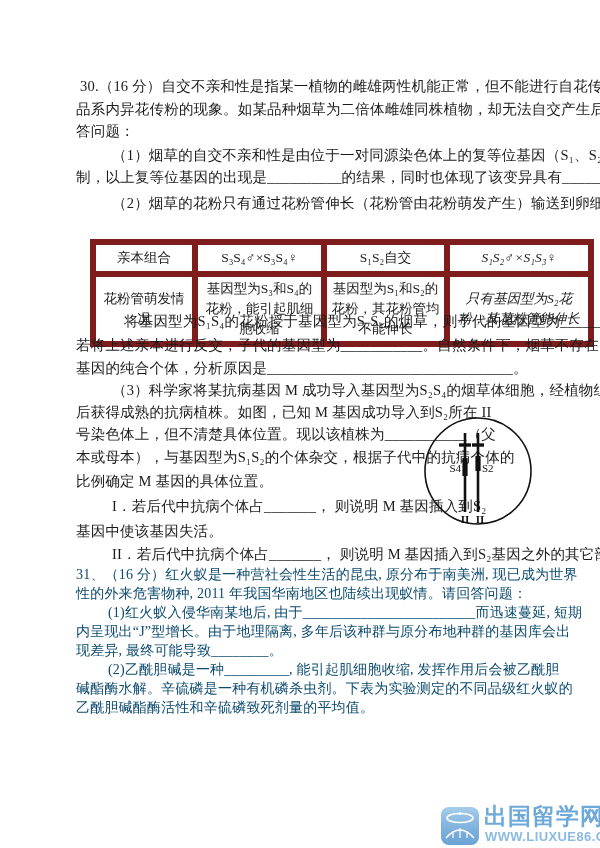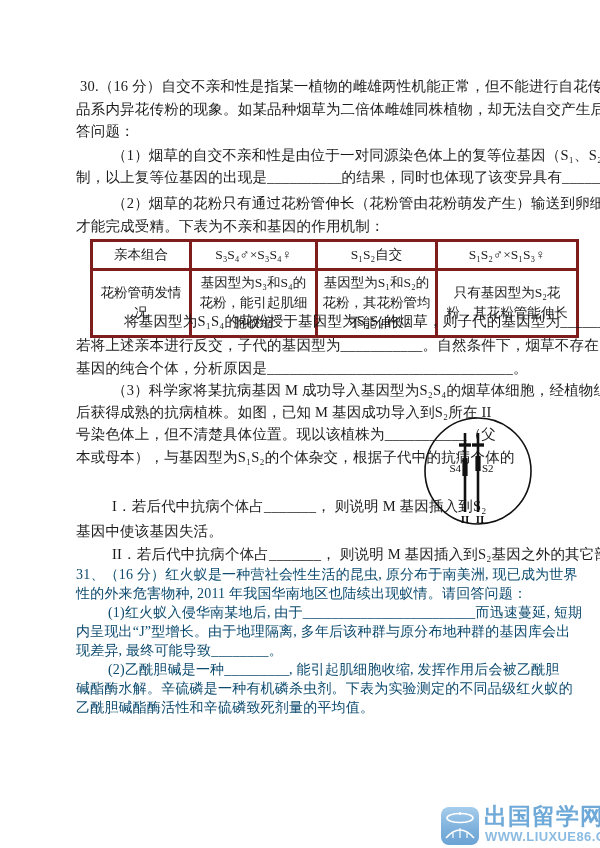--- a/index.html
+++ b/index.html
@@ -34,30 +34,30 @@
   
   .mech-table{
     position:absolute;left:90px;top:239px;
     border-collapse:collapse;
     table-layout:fixed;
     width:450px;
     font-size:13.5px;
     color:#1b1b1b;
   }
   .mech-table td{
-    border:3px solid #7f1d1d;
+    border:6px solid #7f1d1d;
     text-align:center;
     vertical-align:middle;
     padding:2px 3px;
     line-height:20px;
     margin-top:36px;
   }
   .mech-table tr.hdr td{height:22px;}
   .mech-table tr.bdy td{height:40px;}
-  .c1{width:90px;} .c2{width:117px;} .c3{width:111px;} .c4{width:132px;}
+  .c1{width:90px;} .c2{width:117px;} .c3{width:111px;} .c4{width:132px;font-style:italic;}
 
   
   .figure{position:absolute;left:418px;top:408px;width:126px;height:130px;}
 
   
   .logo-icon{
     position:absolute;left:441px;top:807px;width:38px;height:38px;
     border-radius:8px;
     background:linear-gradient(180deg,#a6cdec 0%,#7fb2dd 55%,#6ba3d4 100%);
   }
@@ -82,21 +82,20 @@
 <body>
 
 <div class="page">
 
   <div class="ln" style="left:80px;top:76px">30.（16 分）自交不亲和性是指某一植物的雌雄两性机能正常，但不能进行自花传粉或同一</div>
   <div class="ln" style="left:76px;top:99px">品系内异花传粉的现象。如某品种烟草为二倍体雌雄同株植物，却无法自交产生后代。请回</div>
   <div class="ln" style="left:76px;top:121px">答问题：</div>
   <div class="ln" style="left:112px;top:145px">（1）烟草的自交不亲和性是由位于一对同源染色体上的复等位基因（S₁、S₂...S₁₅）控</div>
   <div class="ln" style="left:76px;top:167px">制，以上复等位基因的出现是__________的结果，同时也体现了该变异具有__________特点。</div>
   <div class="ln" style="left:112px;top:193px">（2）烟草的花粉只有通过花粉管伸长（花粉管由花粉萌发产生）输送到卵细胞所在处，</div>
-  <div class="ln" style="left:76px;top:216px">才能完成受精。下表为不亲和基因的作用机制：</div>
 
   <table class="mech-table">
     <tbody>
         <tr class="hdr">
       <td class="c1">亲本组合</td>
       <td class="c2">S₃S₄♂×S₃S₄♀</td>
       <td class="c3">S₁S₂自交</td>
       <td class="c4">S₁S₂♂×S₁S₃♀</td>
     </tr>
     <tr class="bdy">
@@ -108,20 +107,21 @@
   </tbody>
     </table>
 
   <div class="ln" style="left:124px;top:311px">将基因型为S₁S₄的花粉授于基因型为S₂S₄的烟草，则子代的基因型为__________；</div>
   <div class="ln" style="left:76px;top:335px">若将上述亲本进行反交，子代的基因型为___________。自然条件下，烟草不存在 S 系列</div>
   <div class="ln" style="left:76px;top:358px">基因的纯合个体，分析原因是_________________________________。</div>
   <div class="ln" style="left:112px;top:380px">（3）科学家将某抗病基因 M 成功导入基因型为S₂S₄的烟草体细胞，经植物组织培养</div>
   <div class="ln" style="left:76px;top:402px">后获得成熟的抗病植株。如图，已知 M 基因成功导入到S₂所在 II</div>
   <div class="ln" style="left:76px;top:424px">号染色体上，但不清楚具体位置。现以该植株为___________（父</div>
   <div class="ln" style="left:76px;top:447px">本或母本），与基因型为S₁S₂的个体杂交，根据子代中的抗病个体的</div>
+  <div class="ln" style="left:76px;top:471px">比例确定 M 基因的具体位置。</div>
   <div class="ln" style="left:112px;top:496px">I．若后代中抗病个体占_______， 则说明 M 基因插入到S₂</div>
   <div class="ln" style="left:76px;top:521px">基因中使该基因失活。</div>
   <div class="ln" style="left:112px;top:544px">II．若后代中抗病个体占_______， 则说明 M 基因插入到S₂基因之外的其它部位。</div>
 
   <div class="figure">
     <svg width="126" height="130" viewBox="0 0 126 130">
       <circle cx="60" cy="63" r="53" fill="none" stroke="#111" stroke-width="1.6"></circle>
 
       <line x1="47" y1="25" x2="47" y2="104" stroke="#111" stroke-width="2.6"></line>
       <line x1="41" y1="37" x2="53" y2="37" stroke="#111" stroke-width="3.4"></line>

